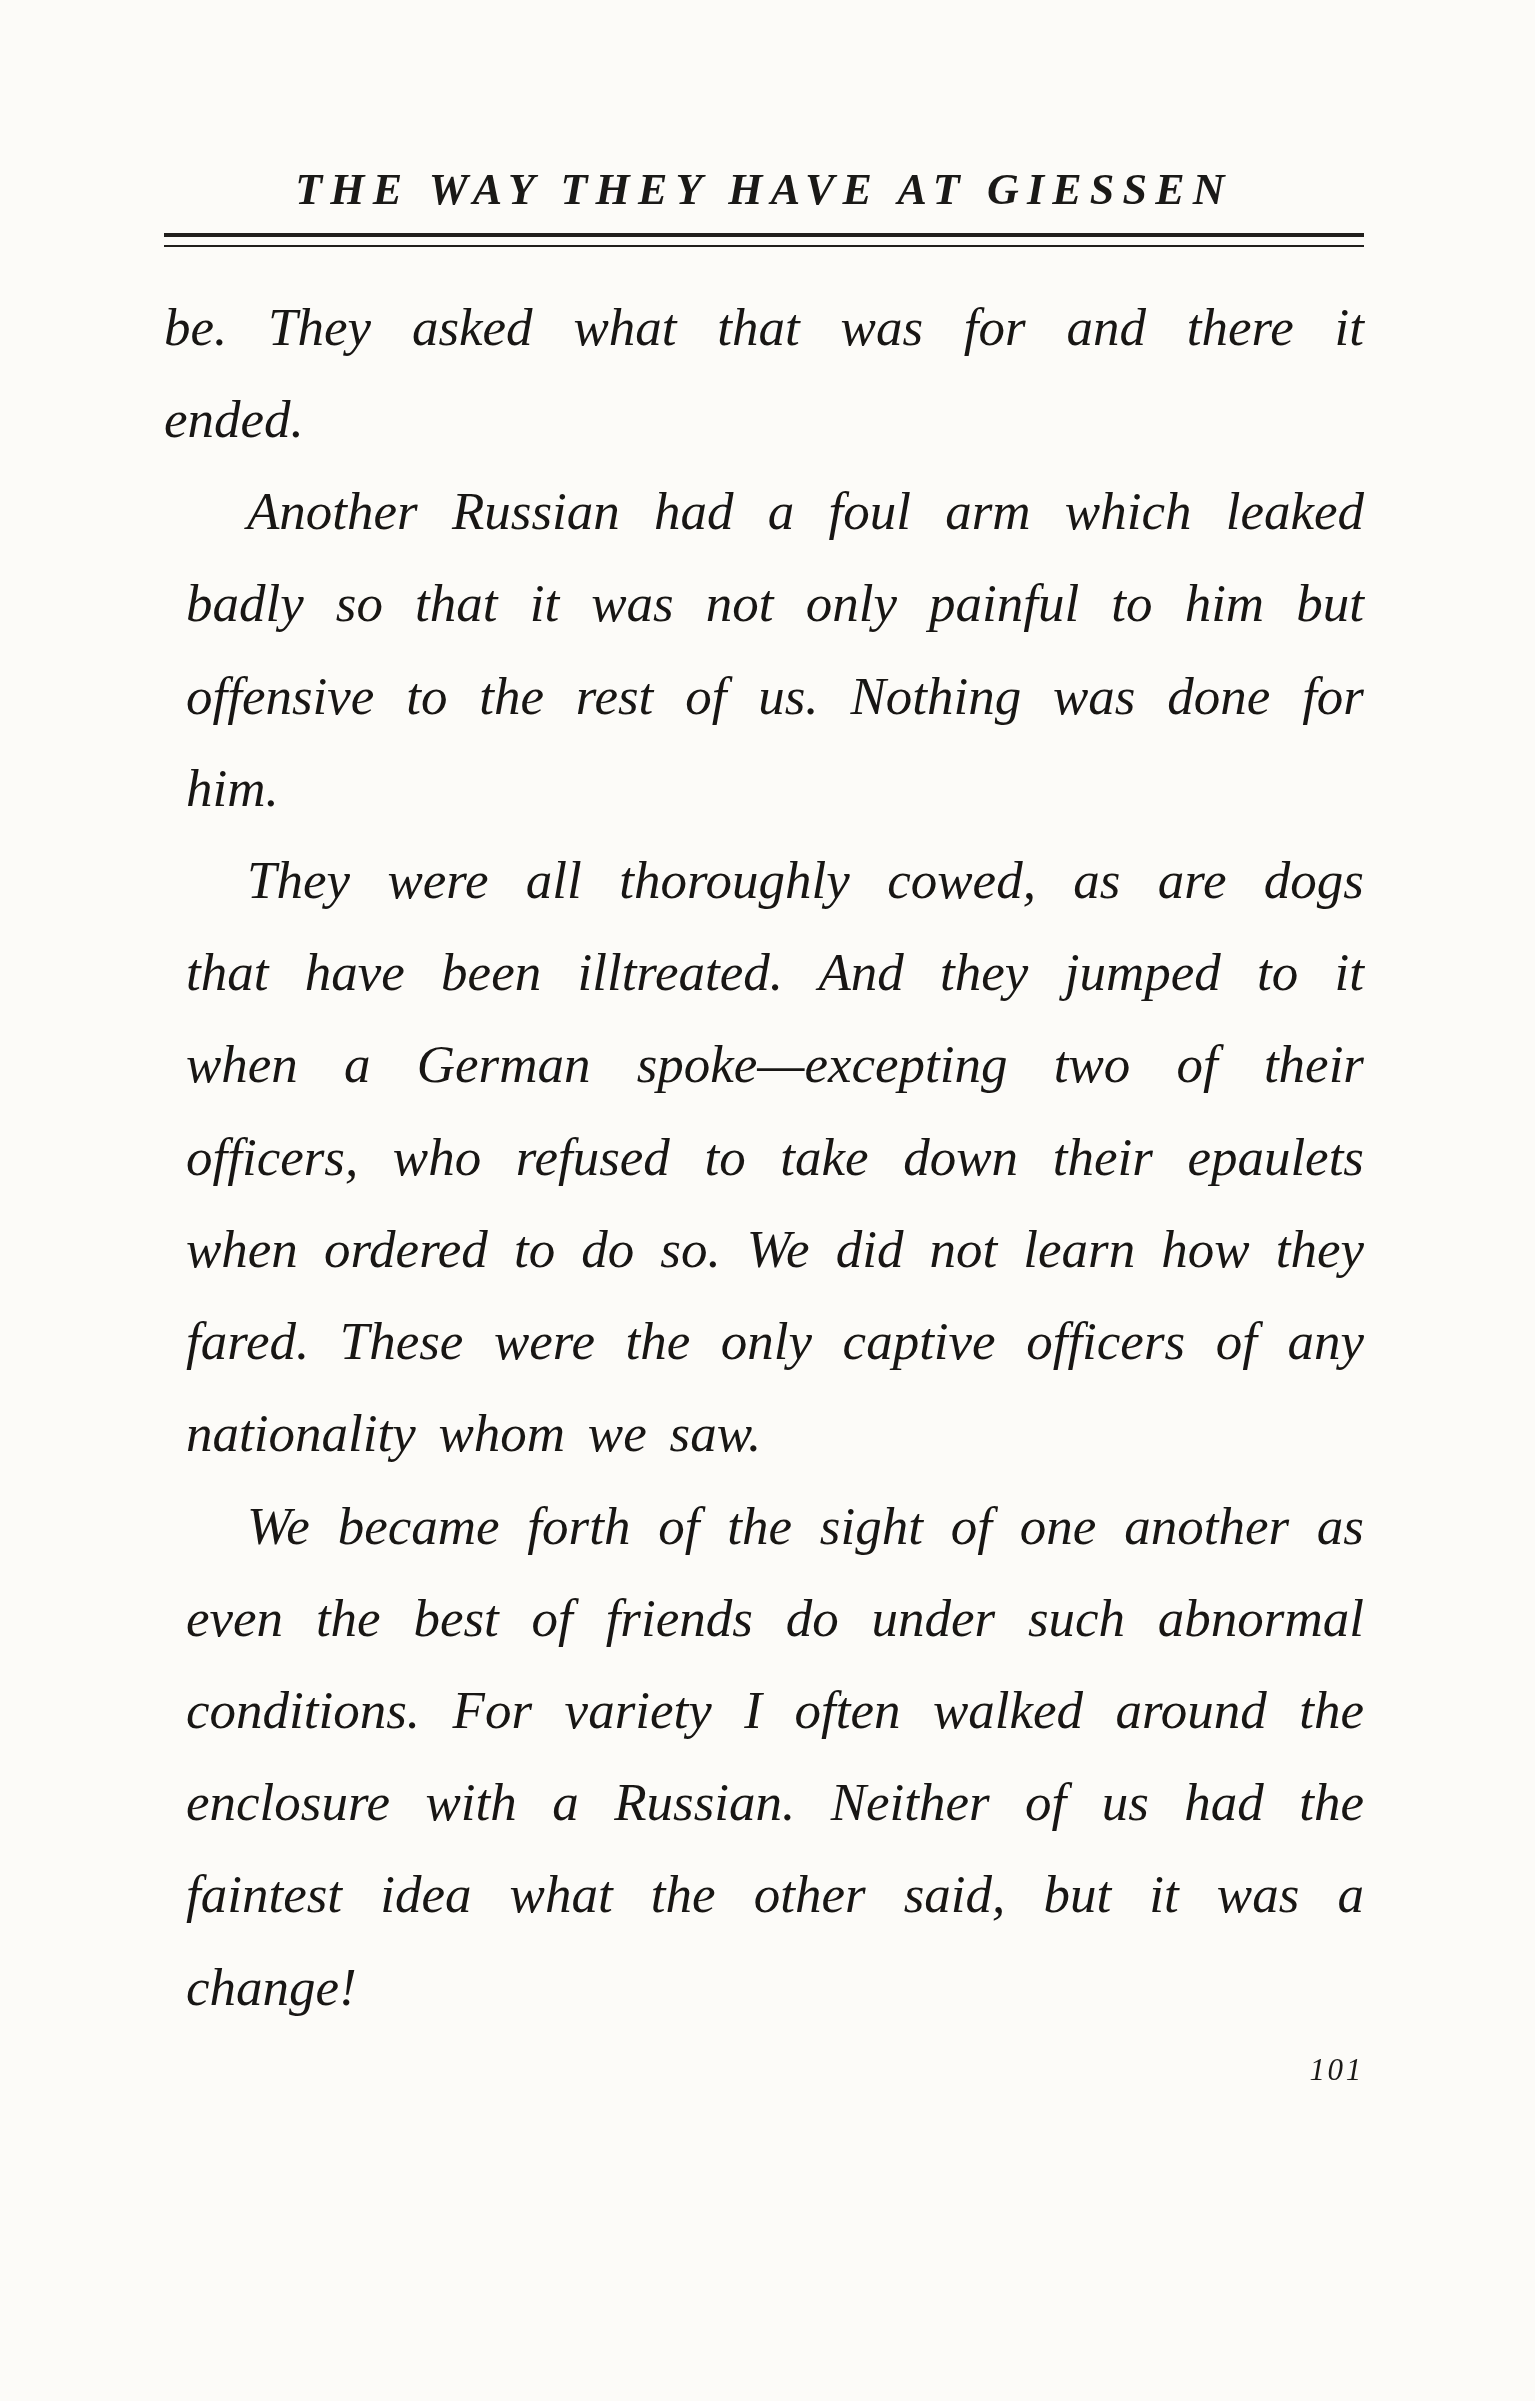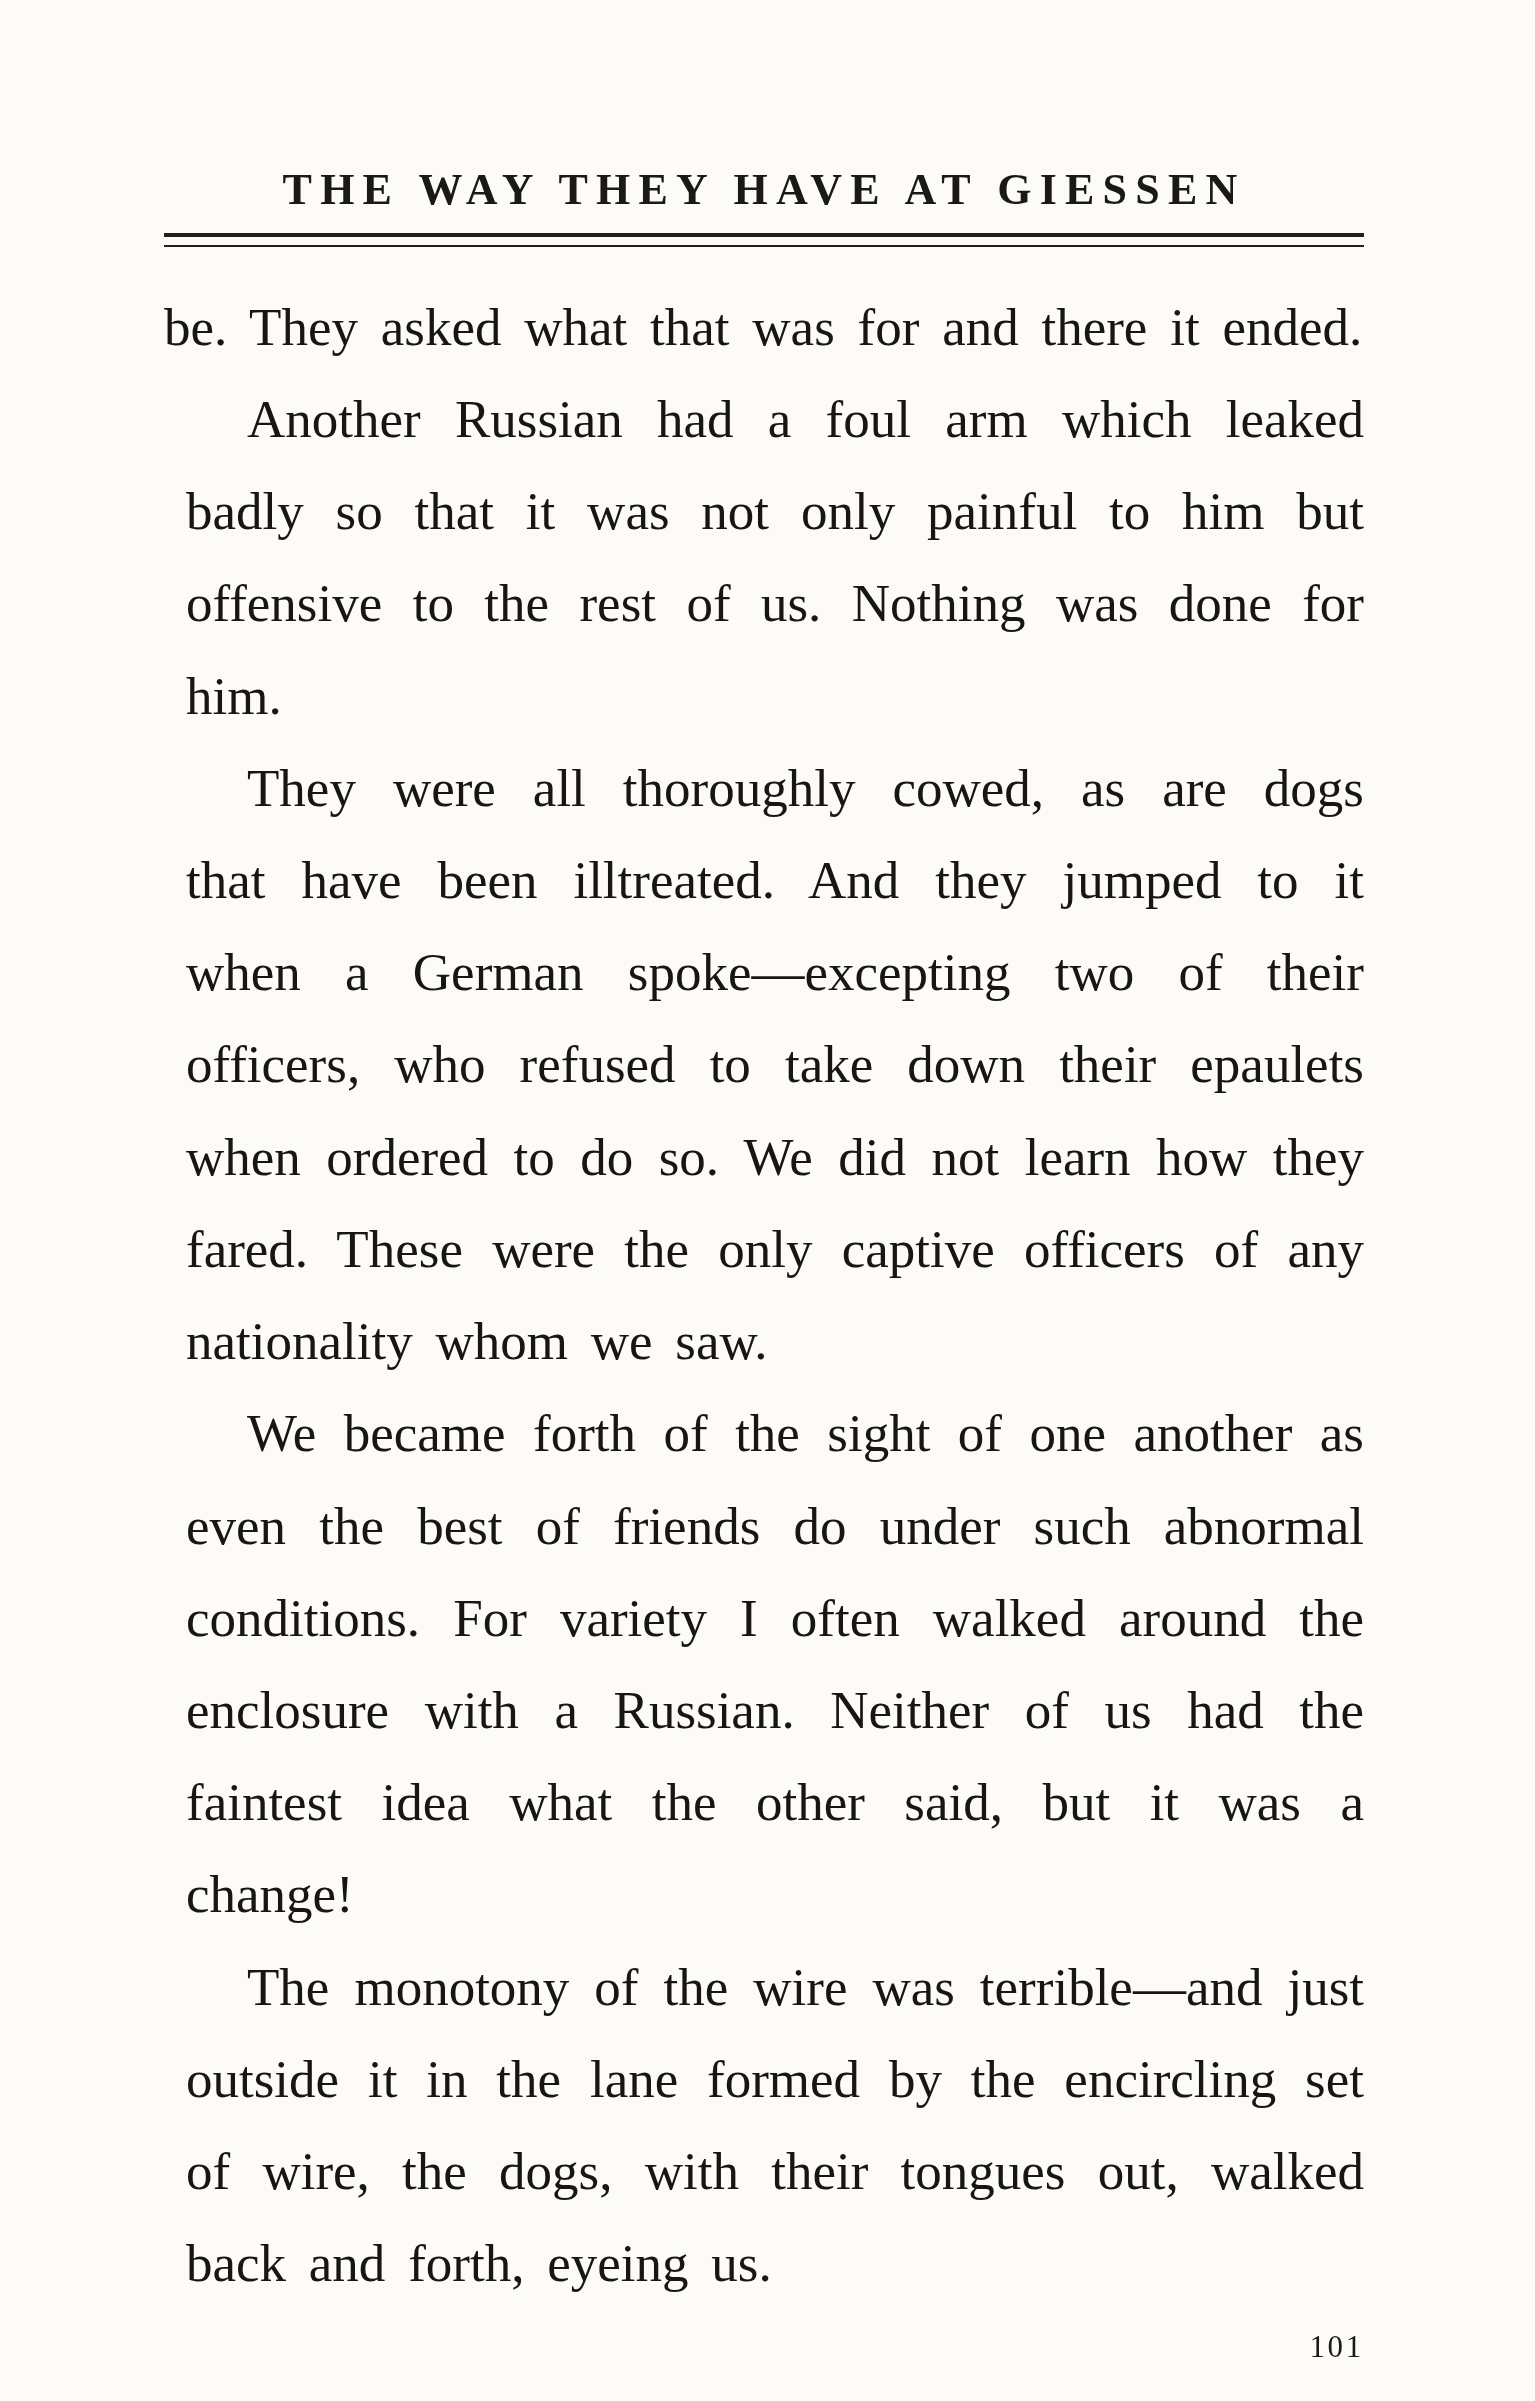--- a/index.html
+++ b/index.html
@@ -8,20 +8,21 @@
     font-family: "Liberation Serif", "DejaVu Serif", serif;
   }
   .page {
     position: relative;
     width: 1535px;
     height: 2401px;
     margin: 0 auto;
     background: #fcfbf8;
     color: #151413;
     padding: 164px 171px 12px 164px;
+    font-style: italic;
   }
   .running-head {
     text-align: center;
     font-weight: bold;
     font-size: 44px;
     letter-spacing: 8.2px;
     color: #1a1917;
     margin-bottom: 18px;
     white-space: nowrap;
   }
@@ -57,19 +58,18 @@
 
   <div class="running-head">THE WAY THEY HAVE AT GIESSEN</div>
 
   <div class="double-rule"></div>
 
   <div class="body-text">
     <p>be.  They asked what that was for and there it ended.</p>
     <p class="indent">Another Russian had a foul arm which leaked badly so that it was not only painful to him but offensive to the rest of us.  Nothing was done for him.</p>
     <p class="indent">They were all thoroughly cowed, as are dogs that have been illtreated.  And they jumped to it when a German spoke—excepting two of their officers, who refused to take down their epaulets when ordered to do so.  We did not learn how they fared. These were the only captive officers of any nationality whom we saw.</p>
     <p class="indent">We became forth of the sight of one another as even the best of friends do under such abnormal conditions.  For variety I often walked around the enclosure with a Russian.  Neither of us had the faintest idea what the other said, but it was a change!</p>
-    <p class="indent">The monotony of the wire was terrible—and just outside it in the lane formed by the encircling set of wire, the dogs, with their tongues out, walked back and forth, eyeing us.</p>
   </div>
 
   <div class="page-number">101</div>
 
 </div>
 
 
 </body></html>

